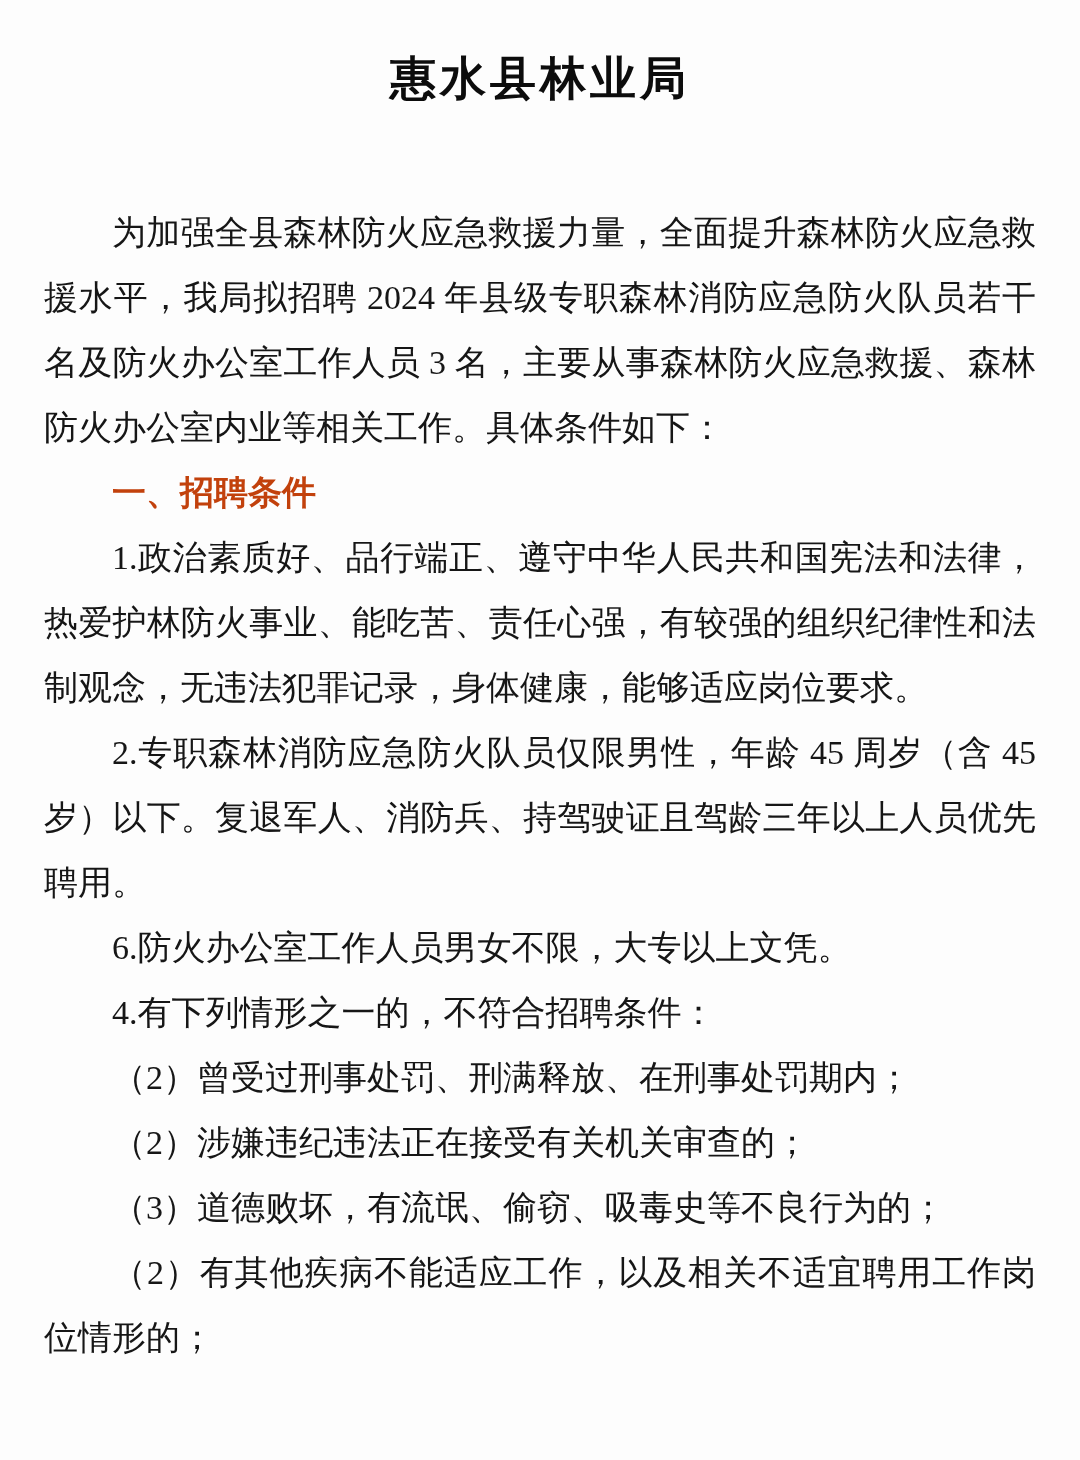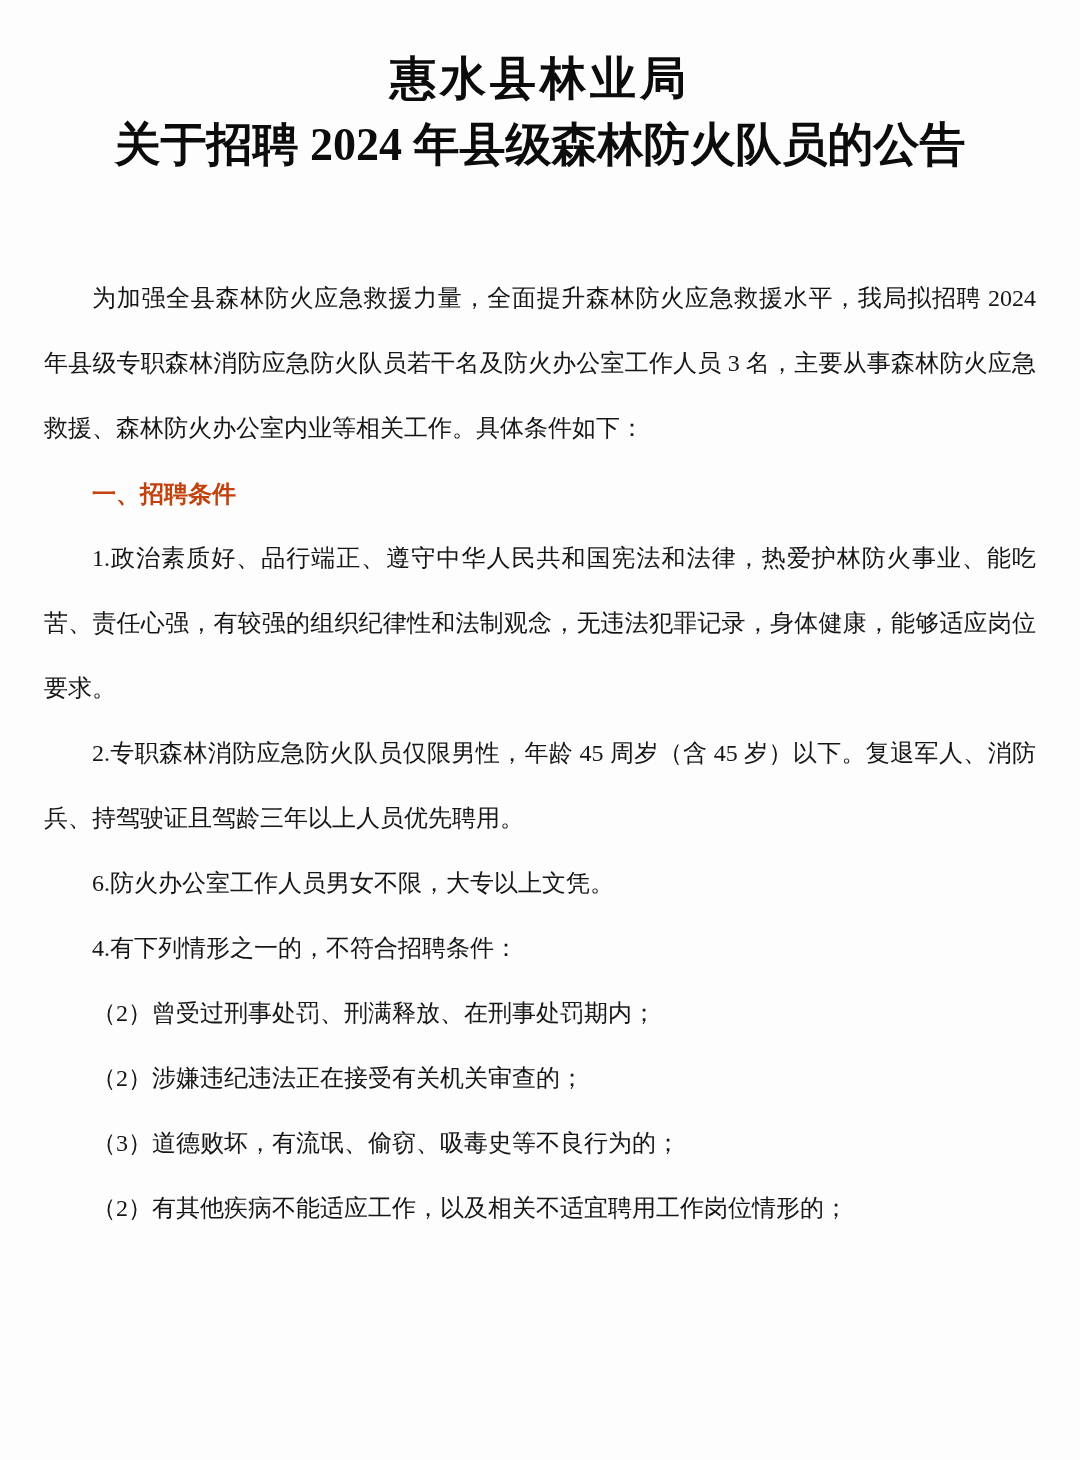--- a/index.html
+++ b/index.html
@@ -31,42 +31,41 @@
   }
   .doc-title .title-line {
     display: block;
     white-space: nowrap;
   }
   .doc-title .title-line-1 {
     letter-spacing: 4px;
   }
   .body-text p {
     margin: 0;
-    font-size: 24px;
+    font-size: 34px;
     line-height: 65px;
     text-align: justify;
     text-justify: inter-ideograph;
     text-indent: 2em;
     color: #161616;
   }
   .body-text p.section-heading {
     font-weight: bold;
     font-family: "Liberation Sans", "DejaVu Sans", sans-serif;
     color: #c2410c;
     text-align: left;
   }
 </style>
 </head>
 <body>
 
 <div class="page">
 
   <h1 class="doc-title">
     <span class="title-line title-line-1">惠水县林业局</span>
-    <span class="title-line title-line-2">关于招聘 2024 年县级森林防火队员的公告</span>
   </h1>
 
   <div class="body-text">
     <p>为加强全县森林防火应急救援力量，全面提升森林防火应急救援水平，我局拟招聘 2024 年县级专职森林消防应急防火队员若干名及防火办公室工作人员 3 名，主要从事森林防火应急救援、森林防火办公室内业等相关工作。具体条件如下：</p>
     <p class="section-heading">一、招聘条件</p>
     <p>1.政治素质好、品行端正、遵守中华人民共和国宪法和法律，热爱护林防火事业、能吃苦、责任心强，有较强的组织纪律性和法制观念，无违法犯罪记录，身体健康，能够适应岗位要求。</p>
     <p>2.专职森林消防应急防火队员仅限男性，年龄 45 周岁（含 45 岁）以下。复退军人、消防兵、持驾驶证且驾龄三年以上人员优先聘用。</p>
     <p>6.防火办公室工作人员男女不限，大专以上文凭。</p>
     <p>4.有下列情形之一的，不符合招聘条件：</p>
     <p>（2）曾受过刑事处罚、刑满释放、在刑事处罚期内；</p>

